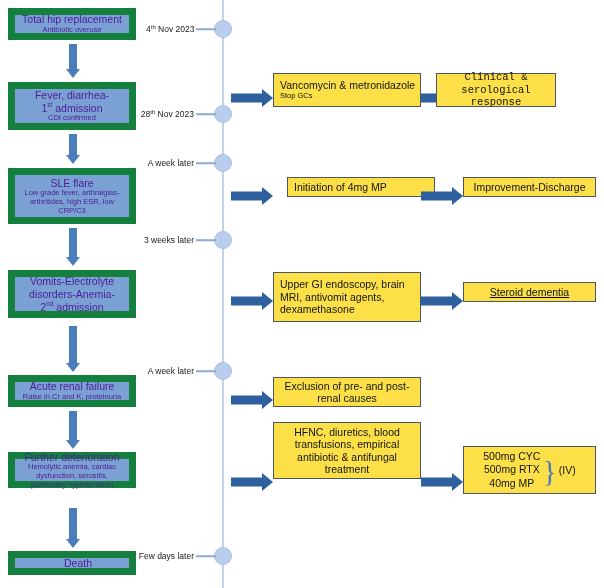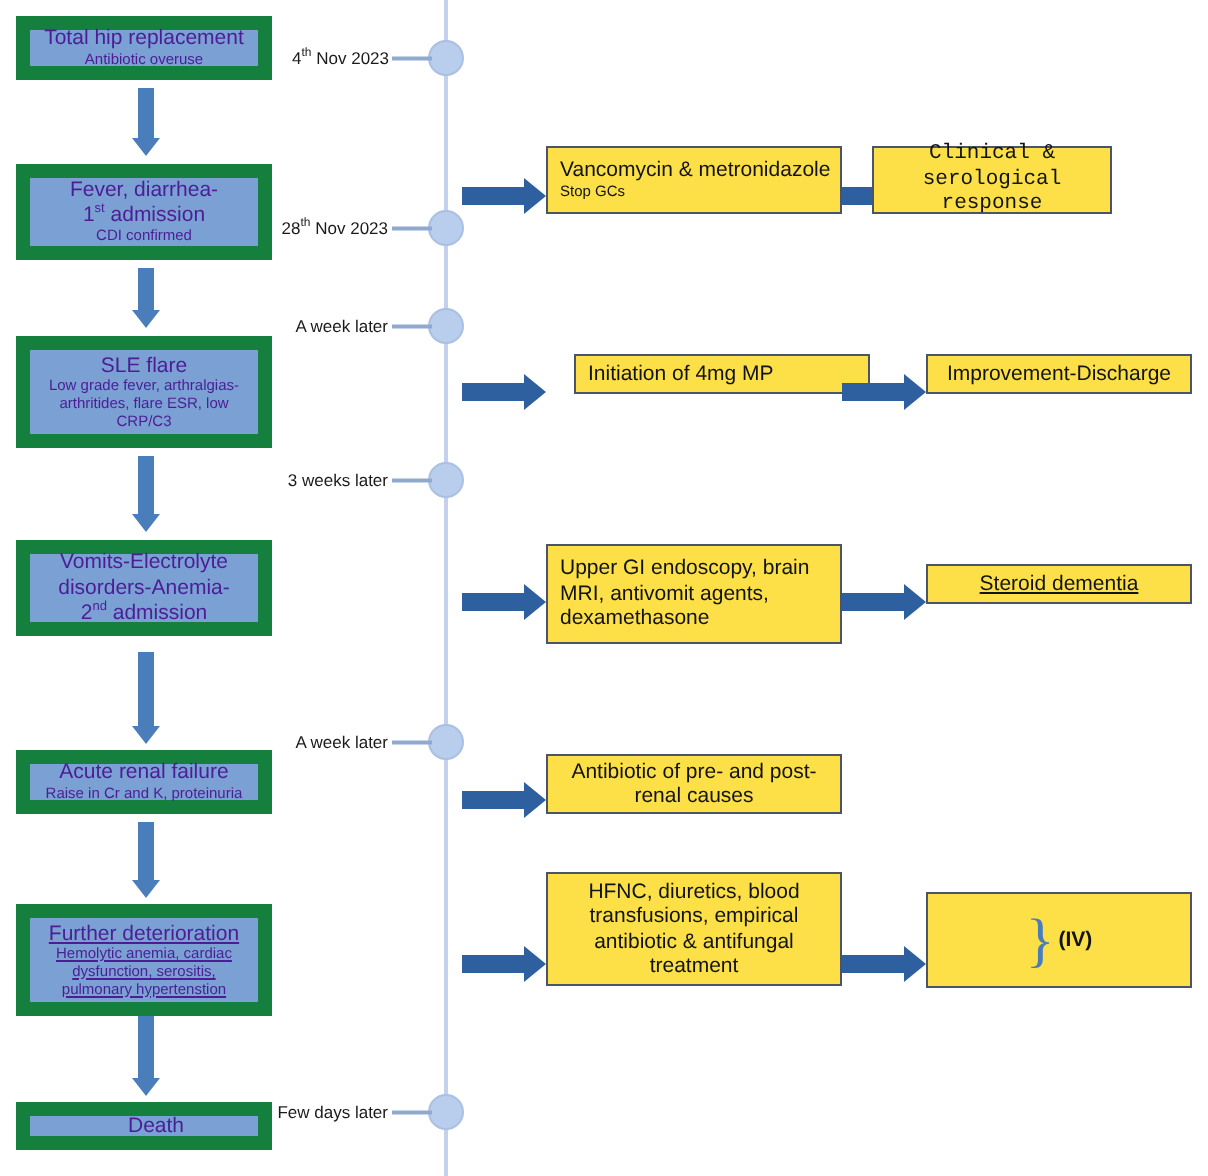--- a/index.html
+++ b/index.html
@@ -37,21 +37,21 @@
   .arr-right .shaft{position:absolute;left:0;top:50%;transform:translateY(-50%);
                     background:#2e5f9e;}
   .arr-right .head{position:absolute;right:0;top:50%;transform:translateY(-50%);
                    width:0;height:0;border-top:9px solid transparent;
                    border-bottom:9px solid transparent;border-left:11px solid #2e5f9e;}
 
   
   .iv-wrap{position:absolute;display:flex;align-items:center;justify-content:center;gap:2px;}
   .iv-lines{display:flex;flex-direction:column;align-items:center;line-height:1.25;font-size:10.5px;color:#101319;}
   .iv-brace{font-size:30px;color:#4a7ebb;line-height:0.9;font-family:"Liberation Serif",serif;}
-  .iv-tag{font-size:10.5px;color:#101319;font-weight:bold;}
+  .iv-tag{font-size:10.5px;color:#101319;}
 </style>
 </head>
 <body>
 
 <div id="stage">
 
   <div class="tl-line"></div>
 
   <div class="tl-node" style="left:223px;top:29px;"></div>
   <div class="tl-stem" style="left:196px;top:29px;width:20px;"></div>
@@ -107,21 +107,21 @@
     <div class="sub">CDI confirmed</div>
   </div>
 
   <div class="arr-down" style="left:65px;top:134px;width:16px;height:30px;">
     <div class="shaft" style="width:8px;height:22px;"></div>
       <div class="head"></div>
   </div>
 
   <div class="box left" style="left:8px;top:168px;width:128px;height:56px;">
     <div class="ttl">SLE flare</div>
-    <div class="sub">Low grade fever, arthralgias-arthritides, flare ESR, low CRP/C3</div>
+    <div class="sub">Low grade fever, arthralgias-arthritides, high ESR, low CRP/C3</div>
   </div>
 
   <div class="arr-down" style="left:65px;top:228px;width:16px;height:38px;">
     <div class="shaft" style="width:8px;height:30px;"></div>
       <div class="head"></div>
   </div>
 
   <div class="box left" style="left:8px;top:270px;width:128px;height:48px;">
     <div class="ttl">Vomits-Electrolyte disorders-Anemia-</div>
     <div class="ttl">
@@ -137,21 +137,21 @@
   <div class="box left" style="left:8px;top:375px;width:128px;height:32px;">
     <div class="ttl">Acute renal failure</div>
     <div class="sub">Raise in Cr and K, proteinuria</div>
   </div>
 
   <div class="arr-down" style="left:65px;top:411px;width:16px;height:38px;">
     <div class="shaft" style="width:8px;height:30px;"></div>
       <div class="head"></div>
   </div>
 
-  <div class="box left" style="left:8px;top:452px;width:128px;height:56px;text-decoration:underline;">
+  <div class="box left" style="left:8px;top:452px;width:128px;height:36px;">
     <div class="ttl">Further deterioration</div>
     <div class="sub">Hemolytic anemia, cardiac dysfunction, serositis, pulmonary hypertenstion</div>
   </div>
 
   <div class="arr-down" style="left:65px;top:508px;width:16px;height:40px;">
     <div class="shaft" style="width:8px;height:32px;"></div>
       <div class="head"></div>
   </div>
 
   <div class="box left" style="left:8px;top:551px;width:128px;height:24px;padding-left:16px;">
@@ -202,35 +202,40 @@
   </div>
   <div class="box right" style="left:463px;top:282px;width:133px;height:20px;text-decoration:underline;">
     <div class="ttl">Steroid dementia</div>
   </div>
 
   <div class="arr-right" style="left:231px;top:391px;width:42px;height:18px;">
     <div class="shaft" style="width:34px;height:9px;"></div>
       <div class="head"></div>
   </div>
   <div class="box right" style="left:273px;top:377px;width:148px;height:30px;">
-    <div class="ttl">Antibiotic of pre- and post-renal causes</div>
+    <div class="ttl">Exclusion of pre- and post-renal causes</div>
   </div>
 
   <div class="arr-right" style="left:231px;top:473px;width:42px;height:18px;">
     <div class="shaft" style="width:34px;height:9px;"></div>
       <div class="head"></div>
   </div>
-  <div class="box right" style="left:273px;top:436px;width:148px;height:57px;align-items:center;">
+  <div class="box right" style="left:273px;top:422px;width:148px;height:57px;align-items:center;">
     <div class="ttl">HFNC, diuretics, blood transfusions, empirical antibiotic &amp; antifungal treatment</div>
   </div>
   <div class="arr-right" style="left:421px;top:473px;width:42px;height:18px;">
     <div class="shaft" style="width:34px;height:9px;"></div>
       <div class="head"></div>
   </div>
 
   <div class="box right" style="left:463px;top:446px;width:133px;height:48px;">
     <div class="iv-wrap" style="position:relative;">
+      <div class="iv-lines">
+        <span>500mg CYC</span>
+        <span>500mg RTX</span>
+        <span>40mg MP</span>
+      </div>
       <div class="iv-brace">}</div>
       <div class="iv-tag">(IV)</div>
     </div>
   </div>
 
 </div>
 
 </body></html>

